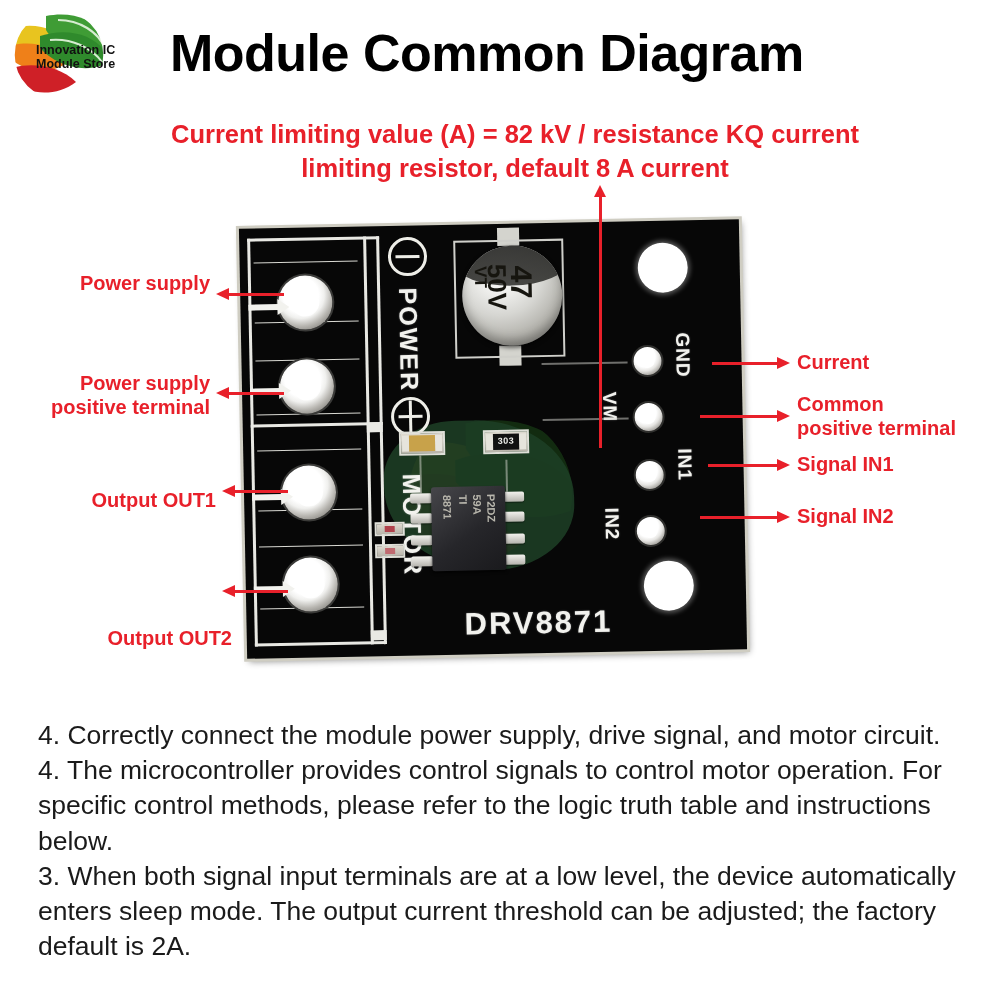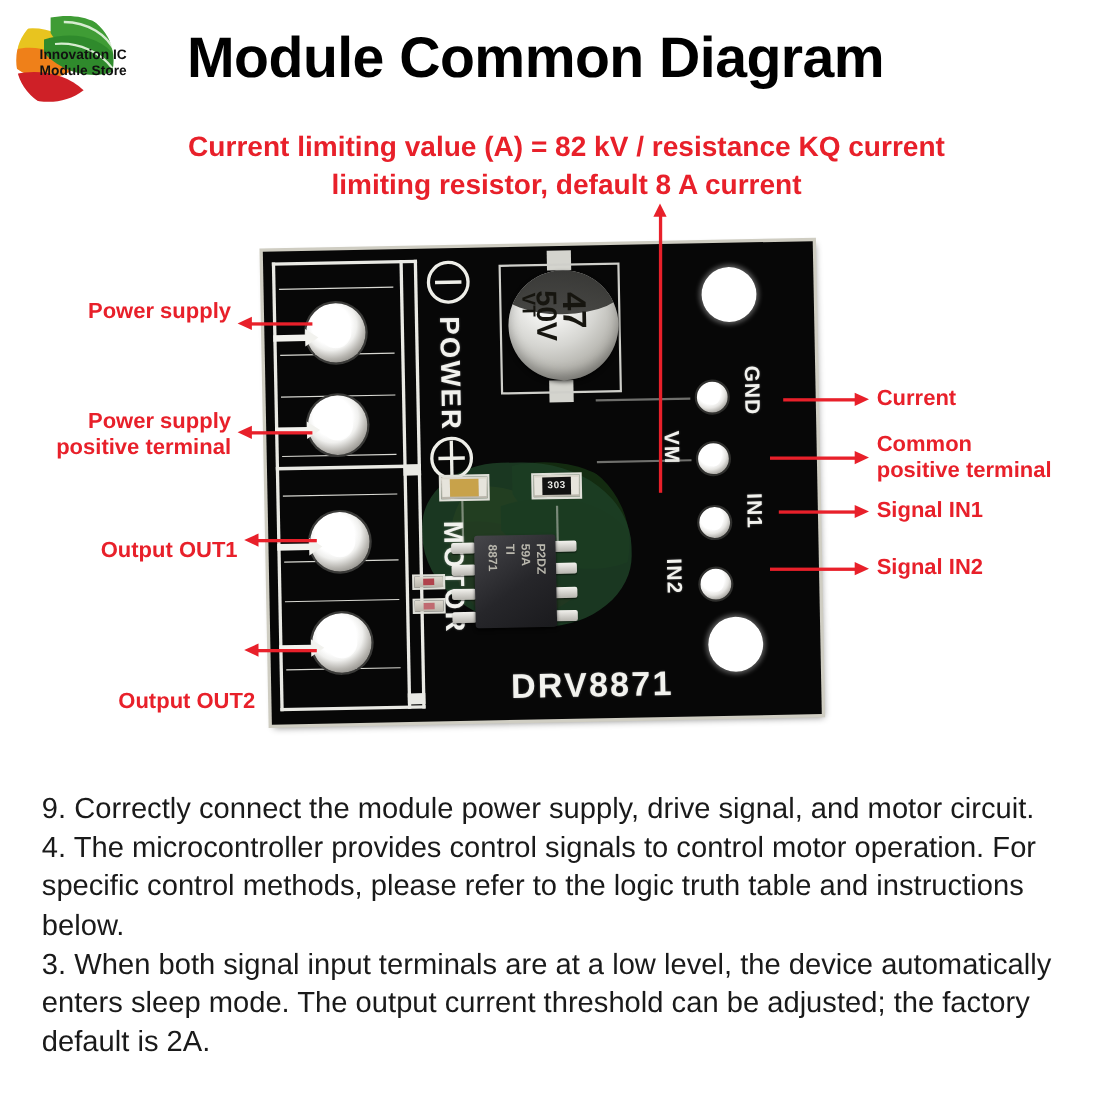--- a/index.html
+++ b/index.html
@@ -435,18 +435,18 @@
 
   <div class="arrow" style="left:700px;top:516px;width:90px;">
     <div class="arrow-line" style="left:0;width:79px;"></div>
       <div class="arrow-head ah-right"></div>
   </div>
   <div class="ann l" style="left:797px;top:504px;width:200px;">
     <div>Signal IN2</div>
   </div>
 
   <div class="notes">
-    <p>9. Correctly connect the module power supply, drive signal, and motor circuit.</p>
+    <p>4. Correctly connect the module power supply, drive signal, and motor circuit.</p>
     <p>4. The microcontroller provides control signals to control motor operation. For specific control methods, please refer to the logic truth table and instructions below.</p>
     <p>3. When both signal input terminals are at a low level, the device automatically enters sleep mode. The output current threshold can be adjusted; the factory default is 2A.</p>
   </div>
 
 </div>
 
 </body></html>

